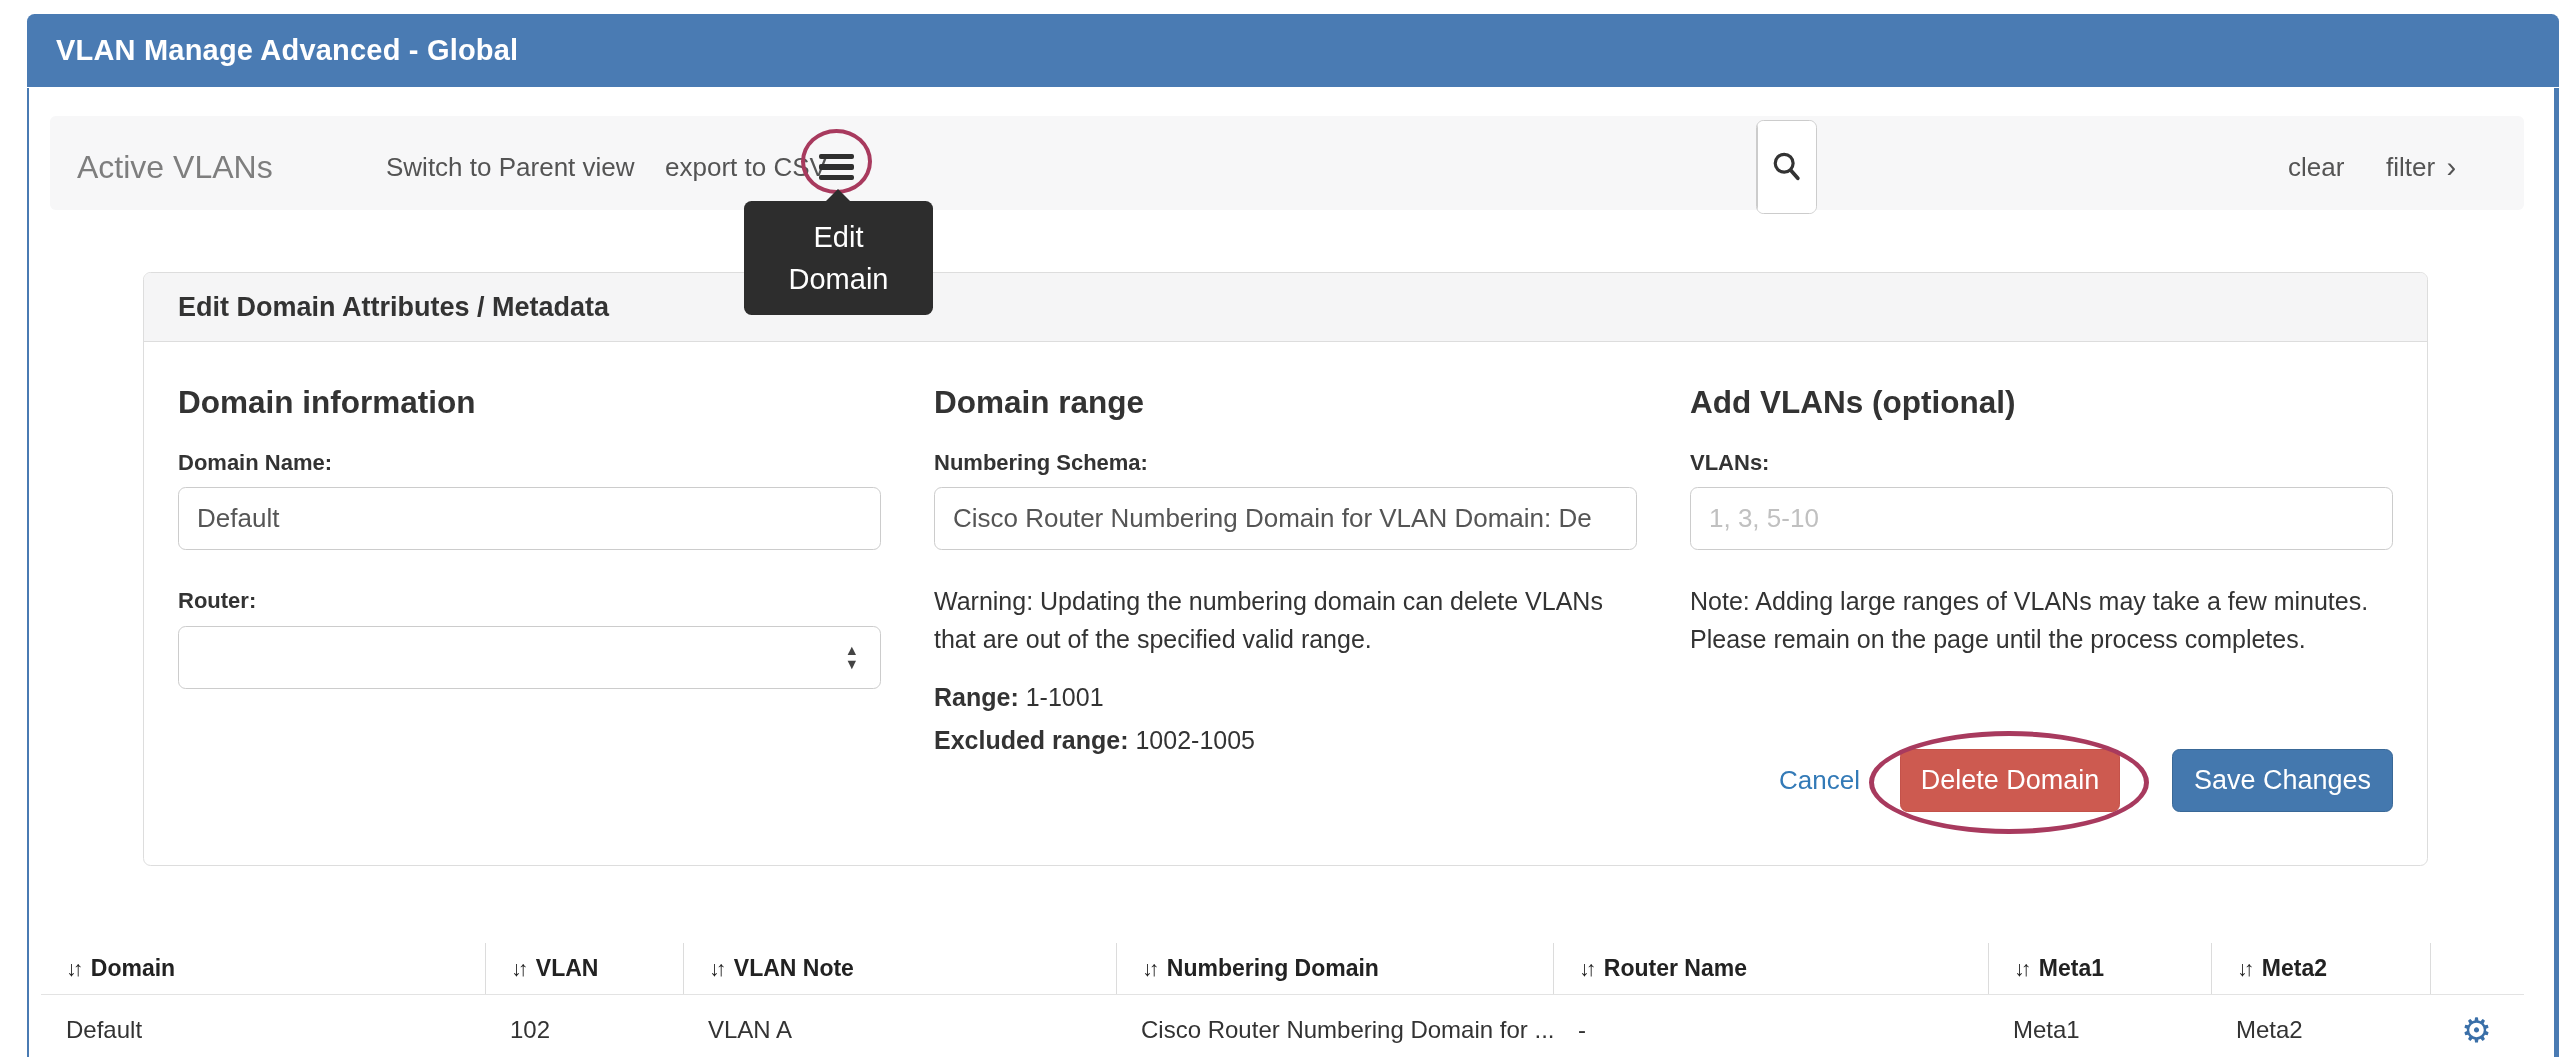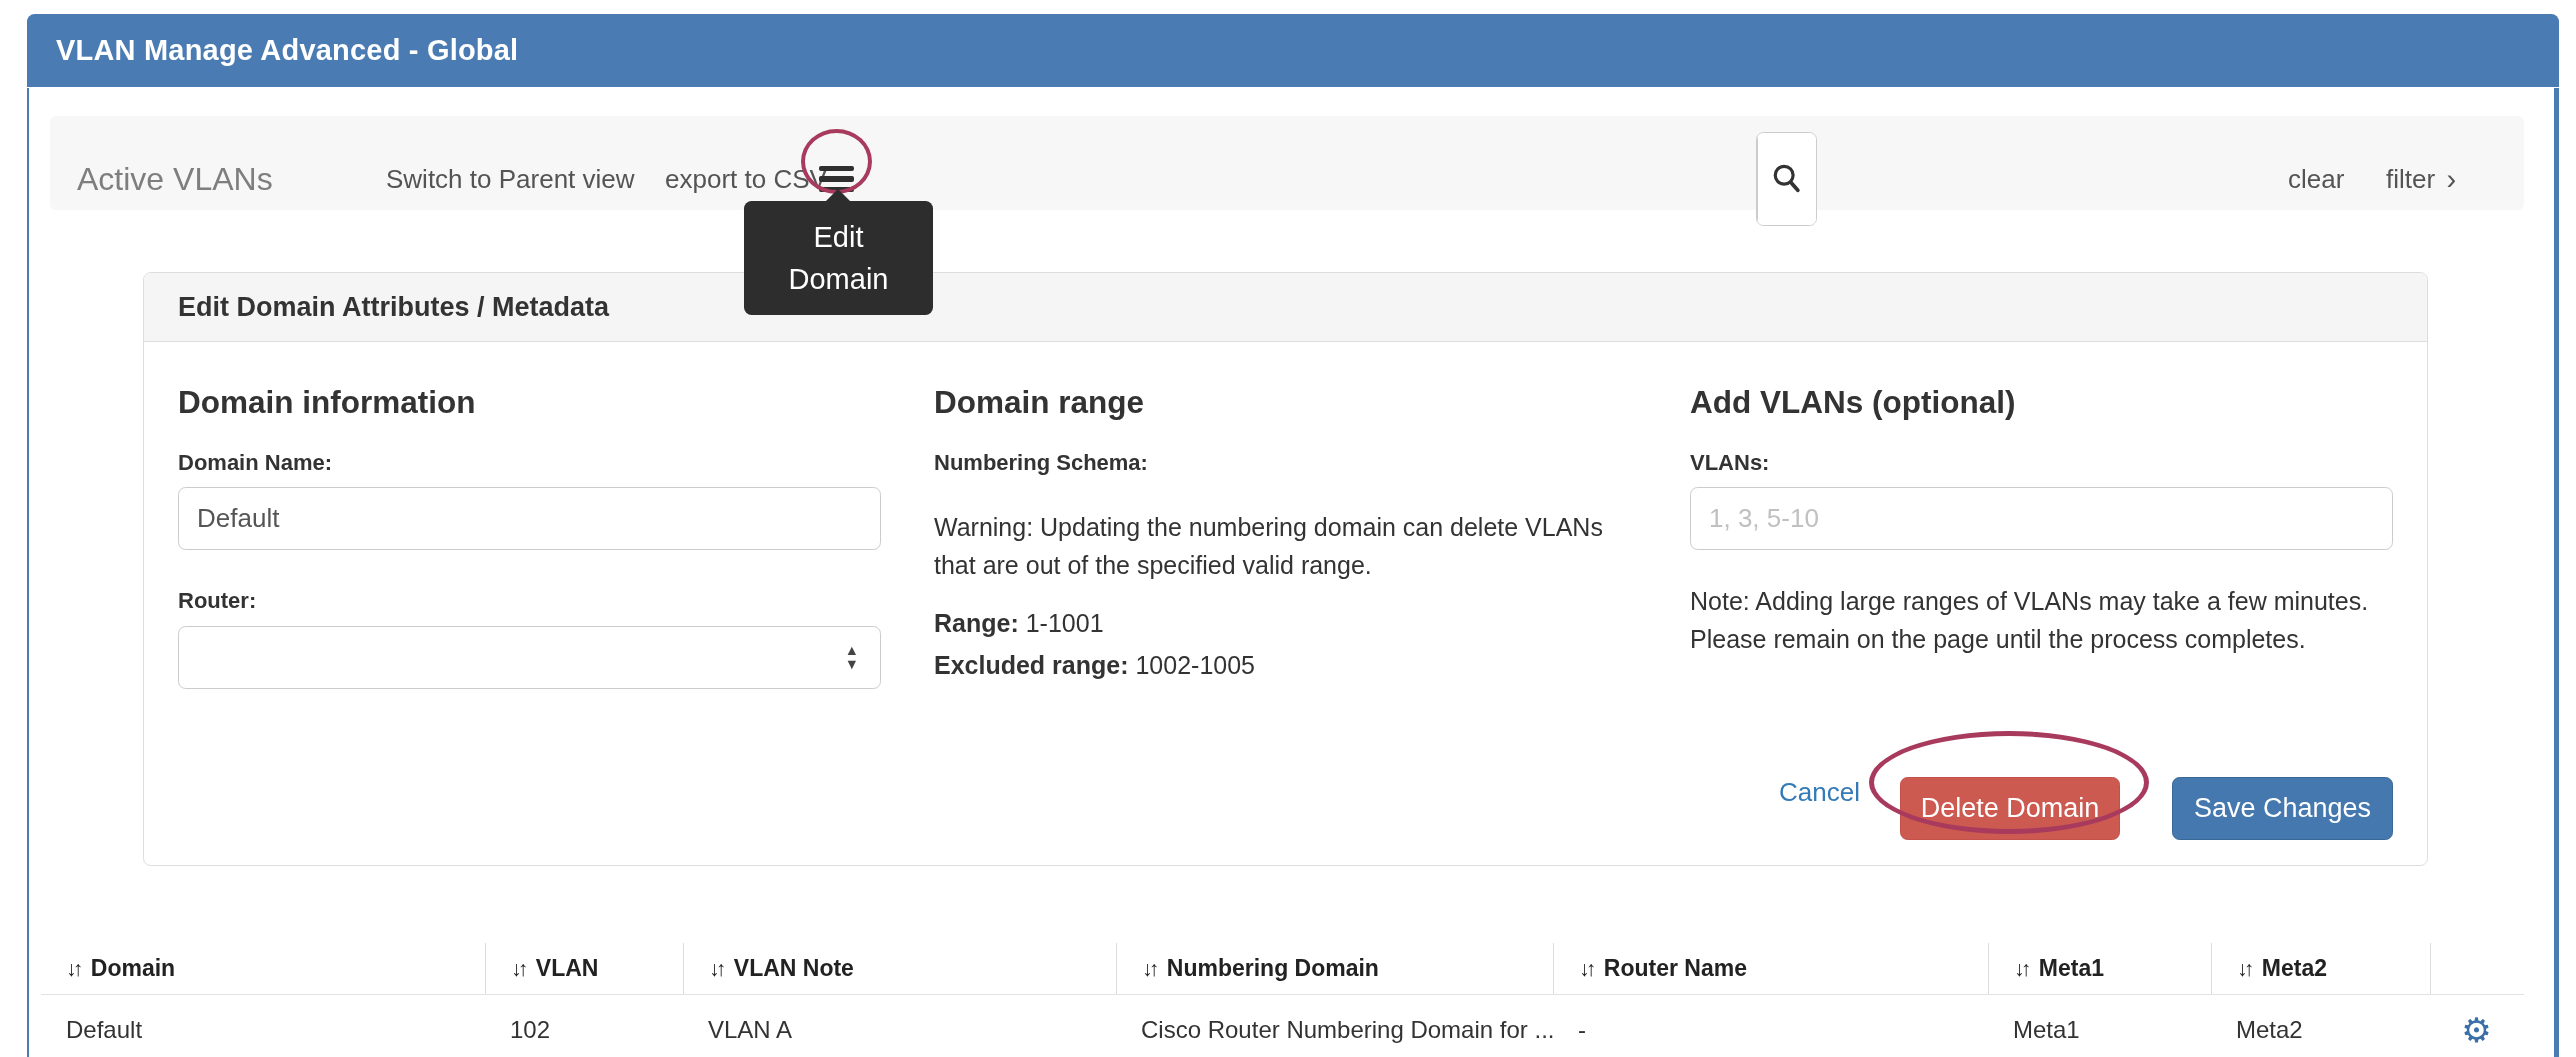--- a/index.html
+++ b/index.html
@@ -20,21 +20,21 @@
     position:absolute; left:27px; top:88px; width:2532px; height:969px;
     background:#fff;
     border-left:2.9px solid var(--accent-blue);
     border-right:5.7px solid var(--accent-blue);
   }
   
   .toolbar {
     position:absolute; left:50px; top:116px; width:2474px; height:94px;
     background:#f7f7f8; border-radius:5.7px;
   }
-  .toolbar .titem { position:absolute; top:16px; height:94px; display:flex; align-items:center; }
+  .toolbar .titem { position:absolute; top:4px; height:94px; display:flex; align-items:center; }
   .tb-title { left:27px; font-size:32px; color:#7e7e7e; }
   .tb-link { font-size:26px; color:#545454; text-decoration:none; cursor:pointer; }
   .tb-switch { left:336px; }
   .tb-export { left:615px; }
   .hamburger { left:769px; flex-direction:column; justify-content:center; cursor:pointer; }
   .hamburger .bar { width:35px; height:5.7px; background:#2f2f2f; border-radius:1.9px; margin:2.4px 0; }
   .search-wrap {
     left:1706px; top:20px; height:54px; display:flex; align-items:stretch;
     border:1.9px solid #ccc; border-radius:7.6px; background:#fff; overflow:hidden;
   }
@@ -98,21 +98,21 @@
     position:absolute; right:21px; top:50%; transform:translateY(-50%);
     display:flex; flex-direction:column; align-items:center; color:#444;
   }
   .select-arrows span { font-size:14.3px; line-height:13.4px; }
   .mt40 { margin-top:38px; }
   .help-text { font-size:25px; line-height:38px; color:#333; margin-top:32px; }
   .range-line { font-size:25px; color:#333; margin-top:25px; }
   .range-line.second { margin-top:13.4px; }
   .range-line b { font-weight:bold; }
   .actions {
-    position:absolute; right:34px; top:504px; display:flex; align-items:flex-start;
+    position:absolute; right:34px; top:476px; display:flex; align-items:center;
   }
   .cancel-link { font-size:26px; color:var(--link-blue); text-decoration:none; margin-right:40px; cursor:pointer; }
   .btn { height:63px; border-radius:7.6px; font-size:27px; color:#fff; border:1.9px solid transparent;
          display:flex; align-items:center; justify-content:center; cursor:pointer;
          font-family:"Liberation Sans", sans-serif; }
   .btn-danger { width:220px; background:var(--danger-red); border-color:var(--danger-red-border); }
   .btn-primary { width:221px; background:var(--button-blue); border-color:var(--button-blue-border); margin-left:52px; }
   
   .vtable { position:absolute; left:41px; top:943px; width:2483px; }
   .thead { display:flex; height:52px; border-bottom:1.9px solid #e3e3e3; }
@@ -189,20 +189,21 @@
           <span class="select-arrows">
             <span>▲</span>
             <span>▼</span>
           </span>
         </div>
       </div>
 
       <div class="pcol">
         <h2>Domain range</h2>
         <div class="field-label">Numbering Schema:</div>
+        <input class="tinput" type="text" value="Cisco Router Numbering Domain for VLAN Domain: De" style="">
         <div class="help-text">Warning: Updating the numbering domain can delete VLANs that are out of the specified valid range.</div>
         <div class="range-line">
           <b>Range:</b>
           <span>1-1001</span>
         </div>
         <div class="range-line second">
           <b>Excluded range:</b>
           <span>1002-1005</span>
         </div>
       </div>

